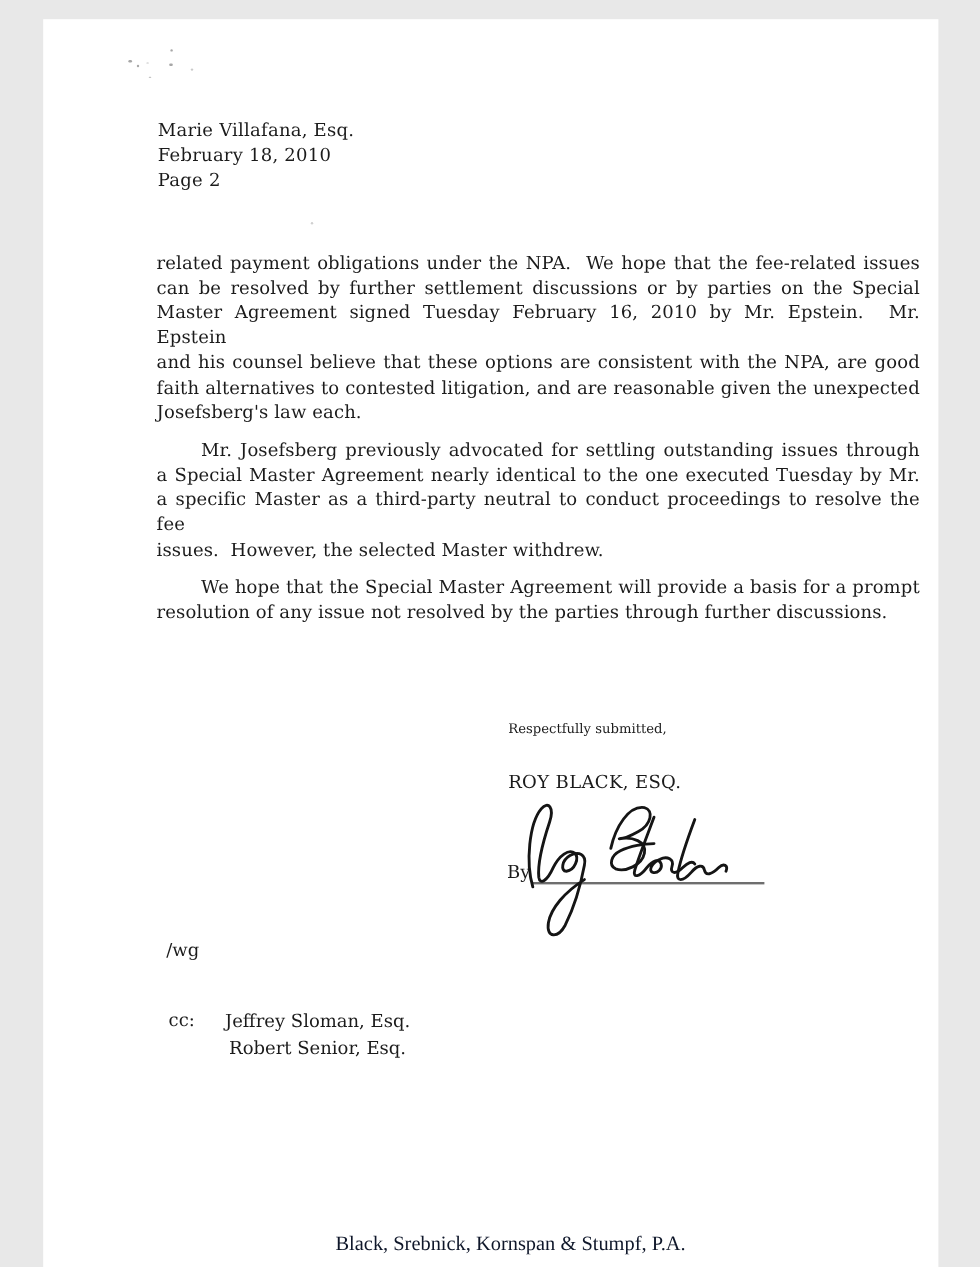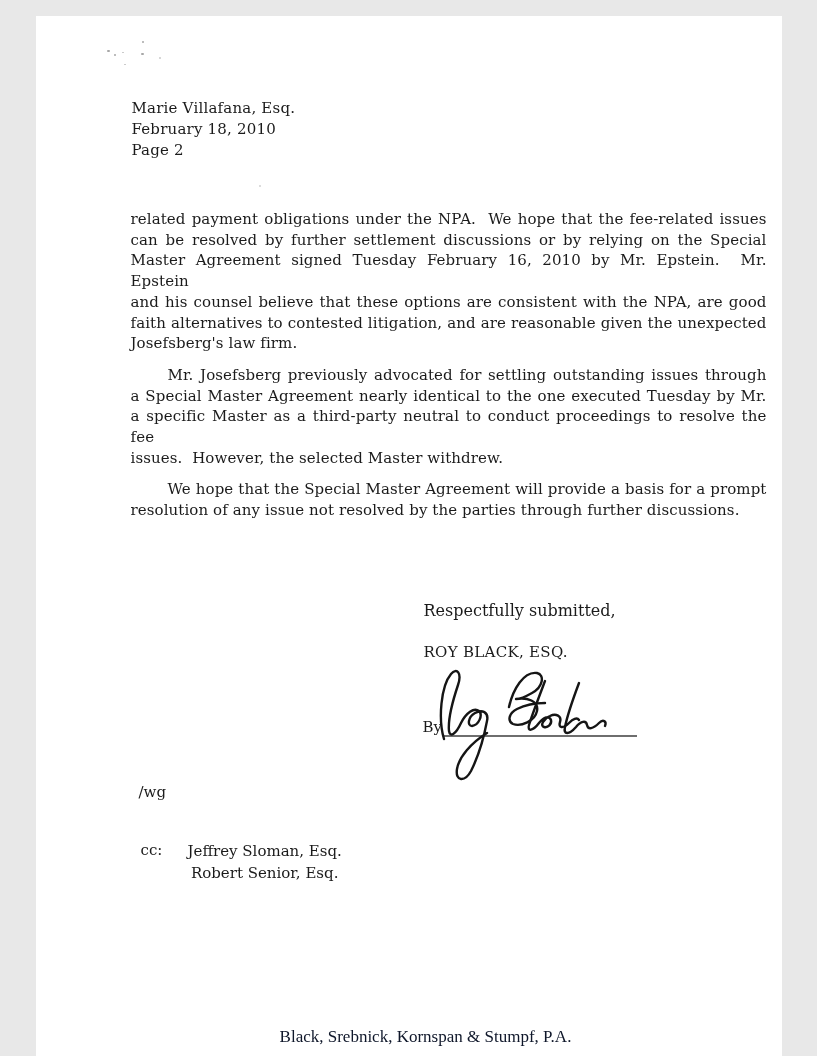--- a/index.html
+++ b/index.html
@@ -45,21 +45,21 @@
     text-align: justify;
     text-align-last: justify;
   }
   .line.last { text-align-last: left; }
   .line.indent { text-indent: 37px; }
   
   .salutation {
     position: absolute;
     left: 388px;
     top: 585px;
-    font-size: 16px;
+    font-size: 11px;
   }
   .signatories {
     position: absolute;
     left: 388px;
     top: 626px;
     font-size: 15px;
     line-height: 21.5px;
     letter-spacing: 0.3px;
   }
   .by-label {
@@ -132,25 +132,25 @@
 
   <div class="hdr">
     <div>Marie Villafana, Esq.</div>
     <div>February 18, 2010</div>
     <div>Page 2</div>
   </div>
 
   <div class="body-text">
       <div class="para">
         <div class="line">related payment obligations under the NPA.  We hope that the fee-related issues</div>
-        <div class="line">can be resolved by further settlement discussions or by relying on the Special</div>
+        <div class="line">can be resolved by further settlement discussions or by parties on the Special</div>
         <div class="line">Master Agreement signed Tuesday February 16, 2010 by Mr. Epstein.  Mr. Epstein</div>
         <div class="line">and his counsel believe that these options are consistent with the NPA, are good</div>
         <div class="line">faith alternatives to contested litigation, and are reasonable given the unexpected</div>
-        <div class="line last">Josefsberg's law firm.</div>
+        <div class="line last">Josefsberg's law each.</div>
       </div>
       <div class="para">
         <div class="line indent">Mr. Josefsberg previously advocated for settling outstanding issues through</div>
         <div class="line">a Special Master Agreement nearly identical to the one executed Tuesday by Mr.</div>
         <div class="line">a specific Master as a third-party neutral to conduct proceedings to resolve the fee</div>
         <div class="line last">issues.  However, the selected Master withdrew.</div>
       </div>
       <div class="para">
         <div class="line indent">We hope that the Special Master Agreement will provide a basis for a prompt</div>
         <div class="line last">resolution of any issue not resolved by the parties through further discussions.</div>

